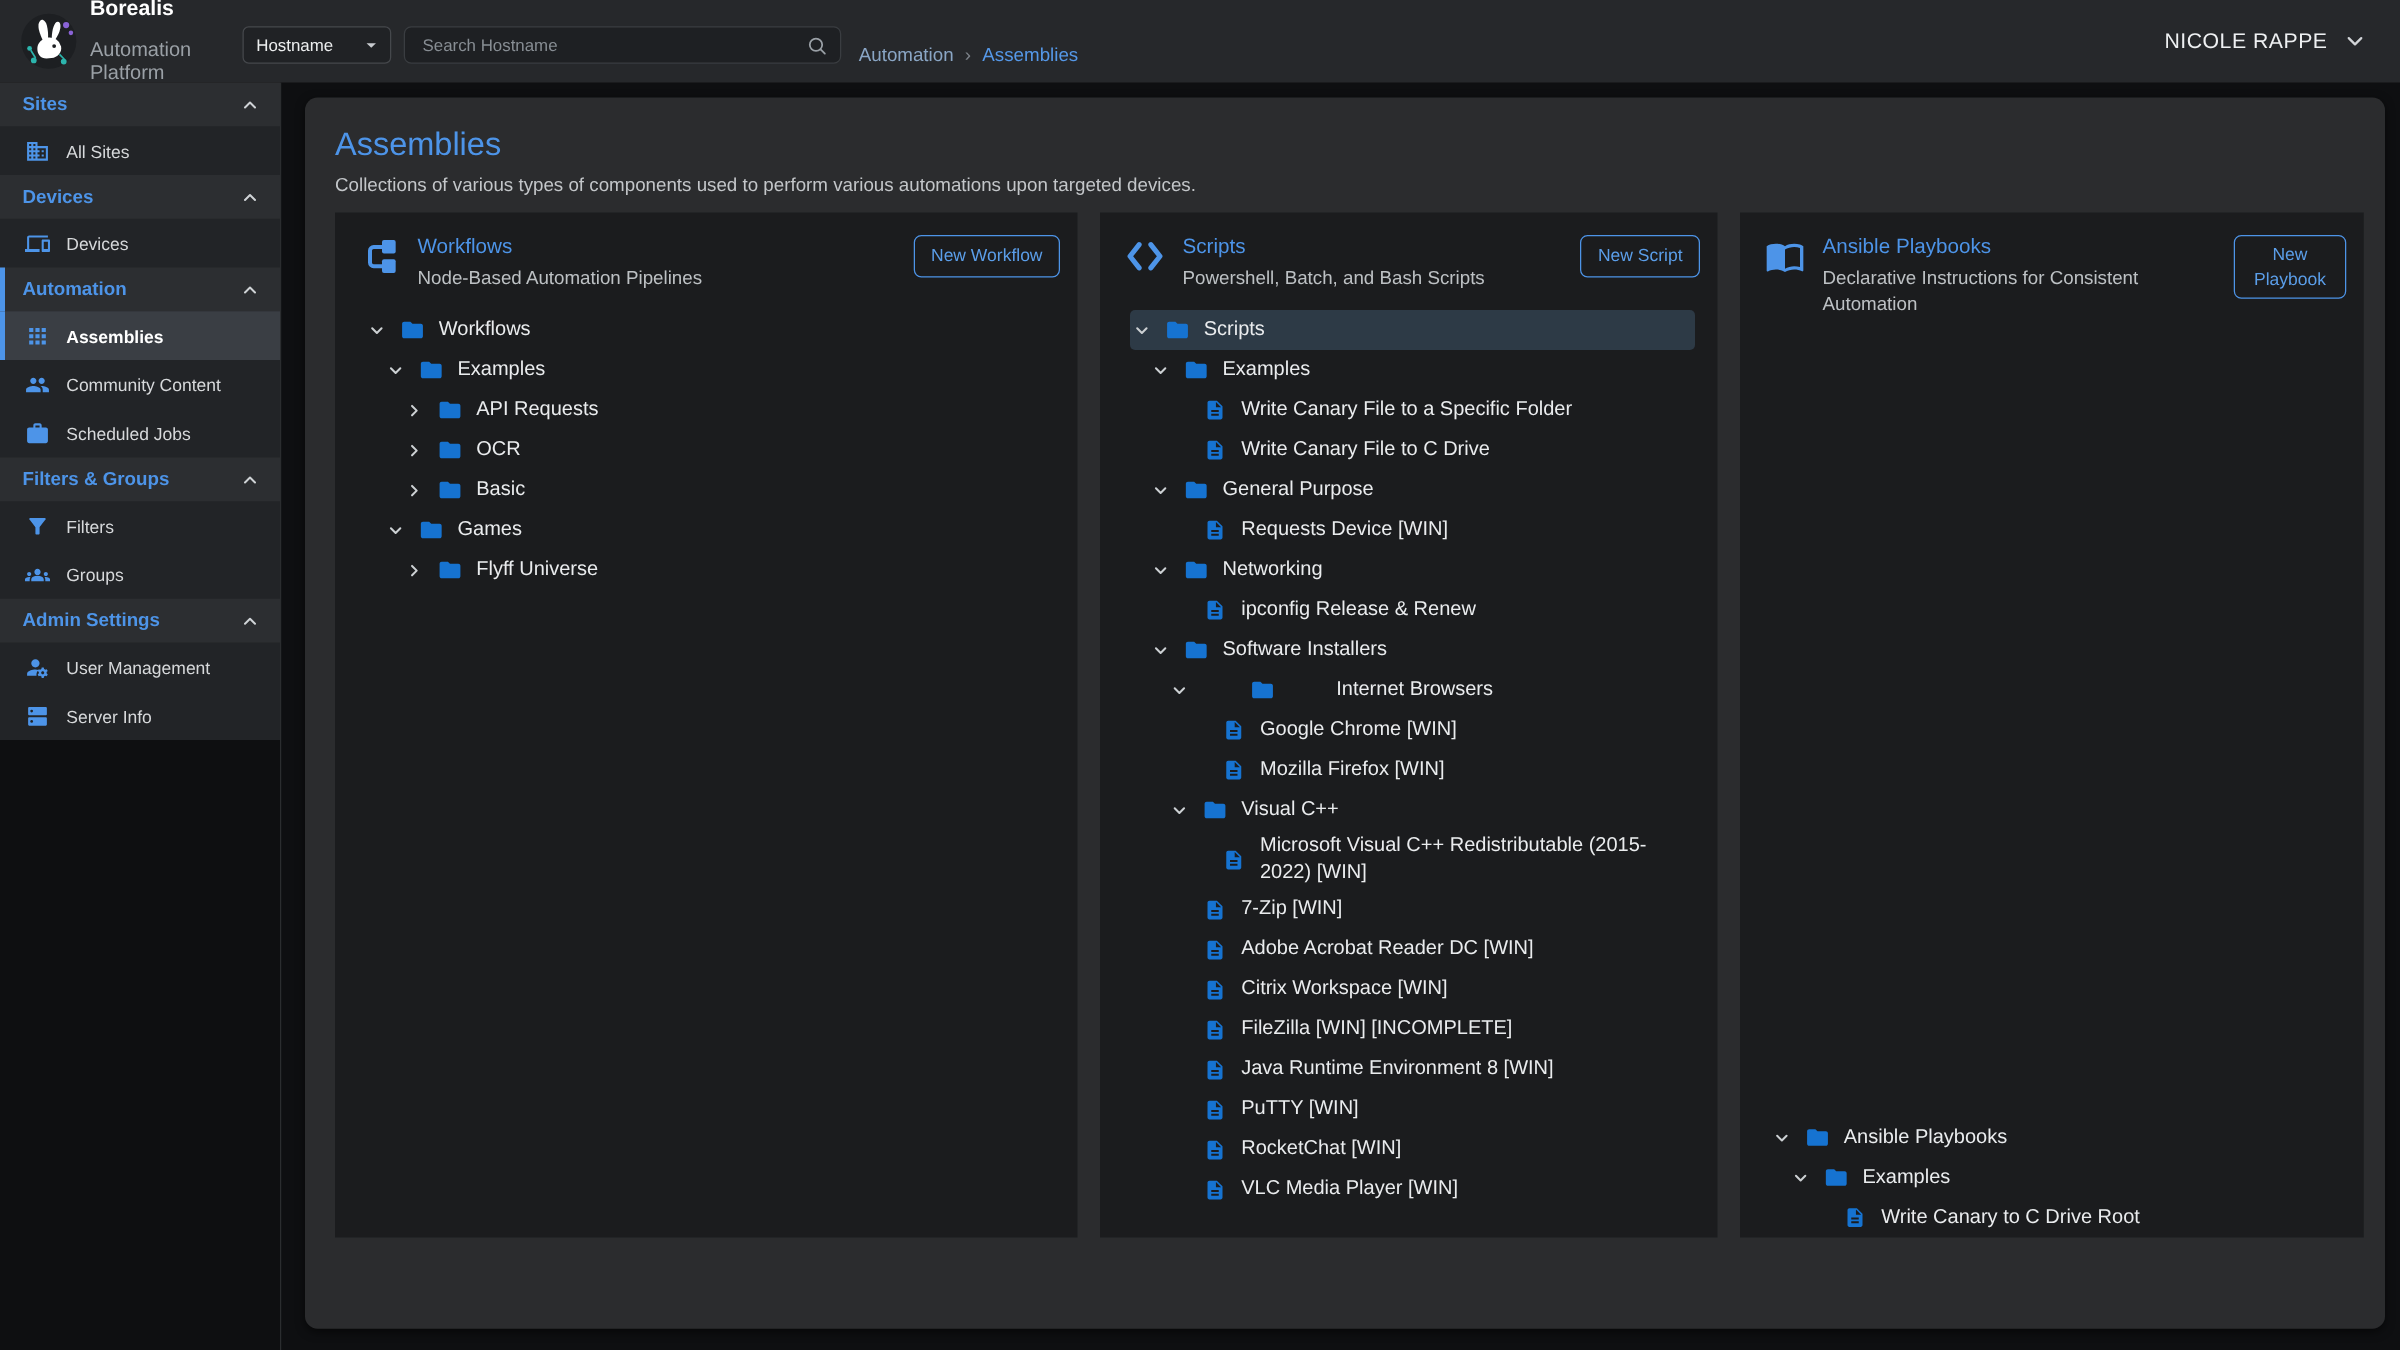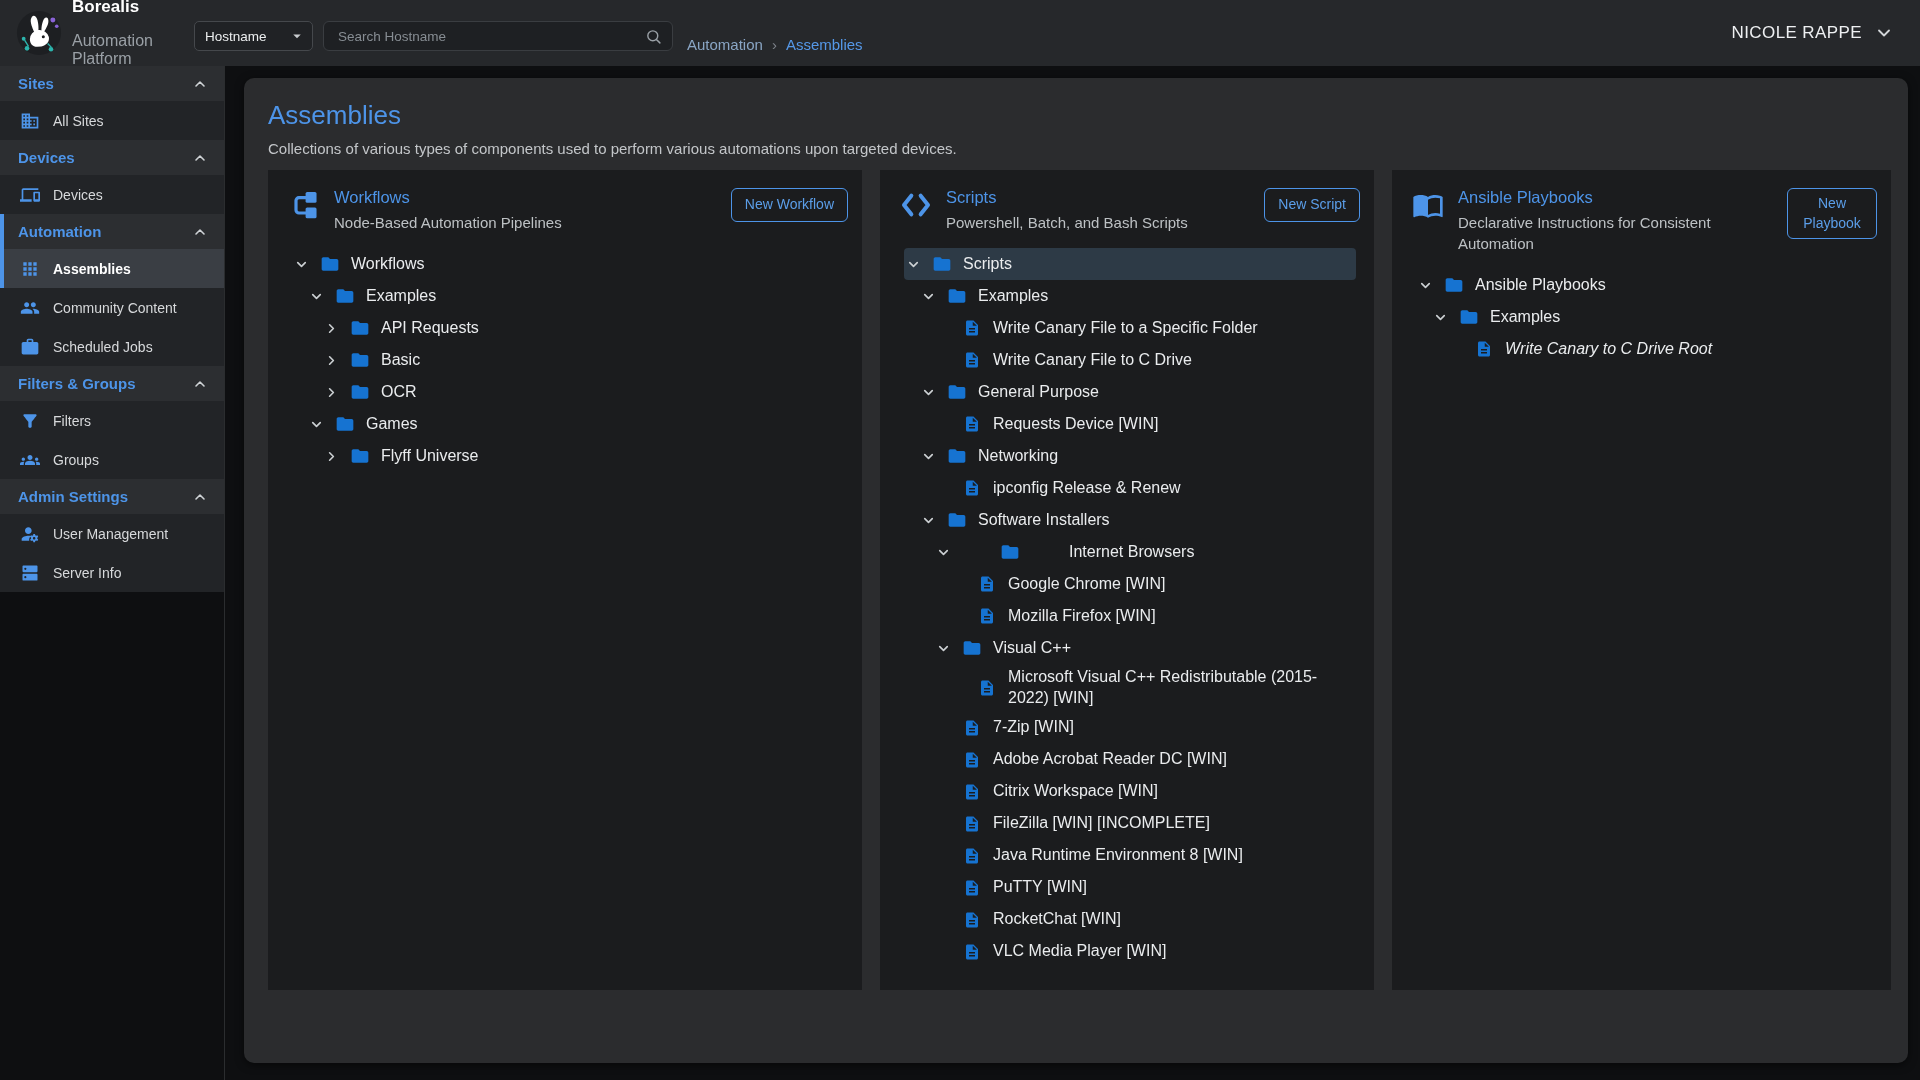--- a/index.html
+++ b/index.html
@@ -59,21 +59,21 @@
   .main { flex:1; }
   .panel { margin:12px 12px 0 19px; height:985px; background:#2b2c2e; border-radius:10px;
       padding:22px 17px 0 24px; box-shadow:0 2px 8px rgba(0,0,0,.55); }
   .page-title { color:#4d94e8; font-size:26px; font-weight:400; margin:0; }
   .page-desc { color:#c3c6c9; font-size:15px; margin-top:9px; }
   .cards { display:flex; gap:18px; margin-top:13px; height:820px; }
   .card { background:#1b1c1e; border-radius:0; padding:18px 14px 0 20px;
       display:flex; flex-direction:column; }
   .card.wf { width:594px; flex:0 0 594px; }
   .card.sc { width:494px; flex:0 0 494px; }
-  .card.pb { flex:1; }
+  .card.pb { flex:1;justify-content:space-between; }
   .card-head { display:flex; align-items:flex-start; }
   .cicon { width:32px; height:32px; flex:0 0 32px; color:#4d94e8; margin-right:14px;
       margin-top:1px; display:flex; }
   .cicon svg { width:32px; height:32px; }
   .ct { flex:1; min-width:0; }
   .ct-title { color:#4d94e8; font-size:16.5px; }
   .ct-sub { color:#bdc1c4; font-size:15px; margin-top:5px; line-height:1.4; }
   .card-btn { margin-left:12px; flex-shrink:0; background:none; border:1px solid #4d94e8;
       color:#5b9ee9; border-radius:6px; font-size:14px; font-family:inherit;
       padding:6px 13px; cursor:pointer; line-height:1.4; white-space:nowrap; }
@@ -344,34 +344,34 @@
                 <span class="tchev">
                   <svg viewBox="0 0 24 24" fill="none" stroke="currentColor" stroke-width="2.6" stroke-linecap="round" stroke-linejoin="round">
                     <polyline points="9 6 15 12 9 18"></polyline>
                   </svg>
                 </span>
                 <span class="ticon">
                   <svg viewBox="0 0 24 24" fill="currentColor">
                     <path d="M10 4H4c-1.1 0-1.99.9-1.99 2L2 18c0 1.1.9 2 2 2h16c1.1 0 2-.9 2-2V8c0-1.1-.9-2-2-2h-8l-2-2z"></path>
                   </svg>
                 </span>
+                <span class="tlabel">OCR</span>
+              </div>
+              <div class="trow" style="padding-left: 32px;">
+                <span class="tchev">
+                  <svg viewBox="0 0 24 24" fill="none" stroke="currentColor" stroke-width="2.6" stroke-linecap="round" stroke-linejoin="round">
+                    <polyline points="9 6 15 12 9 18"></polyline>
+                  </svg>
+                </span>
+                <span class="ticon">
+                  <svg viewBox="0 0 24 24" fill="currentColor">
+                    <path d="M10 4H4c-1.1 0-1.99.9-1.99 2L2 18c0 1.1.9 2 2 2h16c1.1 0 2-.9 2-2V8c0-1.1-.9-2-2-2h-8l-2-2z"></path>
+                  </svg>
+                </span>
                 <span class="tlabel">Basic</span>
-              </div>
-              <div class="trow" style="padding-left: 32px;">
-                <span class="tchev">
-                  <svg viewBox="0 0 24 24" fill="none" stroke="currentColor" stroke-width="2.6" stroke-linecap="round" stroke-linejoin="round">
-                    <polyline points="9 6 15 12 9 18"></polyline>
-                  </svg>
-                </span>
-                <span class="ticon">
-                  <svg viewBox="0 0 24 24" fill="currentColor">
-                    <path d="M10 4H4c-1.1 0-1.99.9-1.99 2L2 18c0 1.1.9 2 2 2h16c1.1 0 2-.9 2-2V8c0-1.1-.9-2-2-2h-8l-2-2z"></path>
-                  </svg>
-                </span>
-                <span class="tlabel">OCR</span>
               </div>
               <div class="trow" style="padding-left: 17px;">
                 <span class="tchev">
                   <svg viewBox="0 0 24 24" fill="none" stroke="currentColor" stroke-width="2.6" stroke-linecap="round" stroke-linejoin="round">
                     <polyline points="6 9 12 15 18 9"></polyline>
                   </svg>
                 </span>
                 <span class="ticon">
                   <svg viewBox="0 0 24 24" fill="currentColor">
                     <path d="M10 4H4c-1.1 0-1.99.9-1.99 2L2 18c0 1.1.9 2 2 2h16c1.1 0 2-.9 2-2V8c0-1.1-.9-2-2-2h-8l-2-2z"></path>
@@ -670,21 +670,21 @@
                     <polyline points="6 9 12 15 18 9"></polyline>
                   </svg>
                 </span>
                 <span class="ticon">
                   <svg viewBox="0 0 24 24" fill="currentColor">
                     <path d="M10 4H4c-1.1 0-1.99.9-1.99 2L2 18c0 1.1.9 2 2 2h16c1.1 0 2-.9 2-2V8c0-1.1-.9-2-2-2h-8l-2-2z"></path>
                   </svg>
                 </span>
                 <span class="tlabel">Examples</span>
               </div>
-              <div class="trow" style="padding-left: 32px; font-style: italic;">
+              <div class="trow" style="padding-left: 32px;">
                 <span class="tchev"></span>
                 <span class="ticon file">
                   <svg viewBox="0 0 24 24" fill="currentColor">
                     <path d="M14 2H6c-1.1 0-1.99.9-1.99 2L4 20c0 1.1.89 2 1.99 2H18c1.1 0 2-.9 2-2V8l-6-6zm2 16H8v-2h8v2zm0-4H8v-2h8v2zm-3-5V3.5L18.5 9H13z"></path>
                   </svg>
                 </span>
                 <span class="tlabel">Write Canary to C Drive Root</span>
               </div>
             </div>
           </div>

